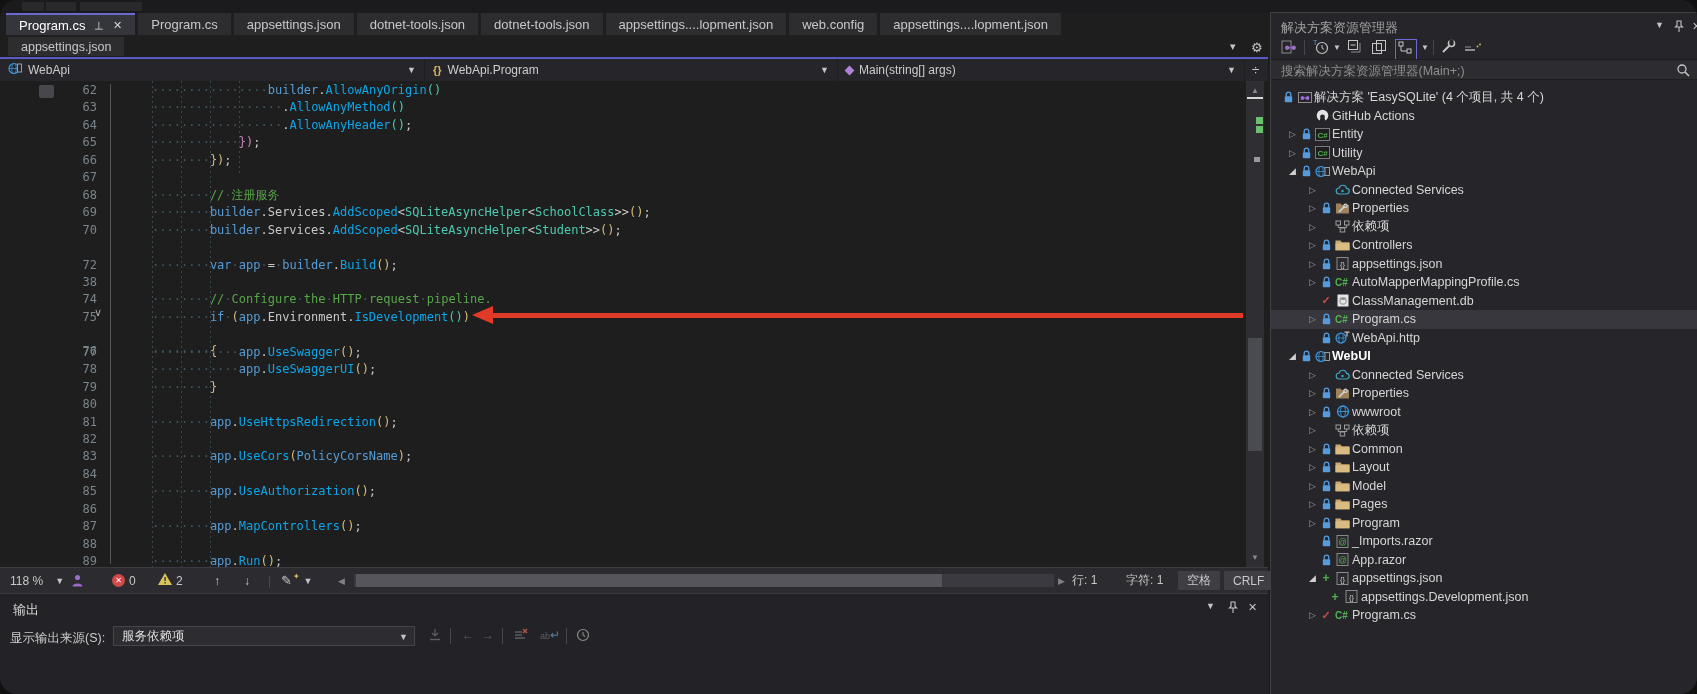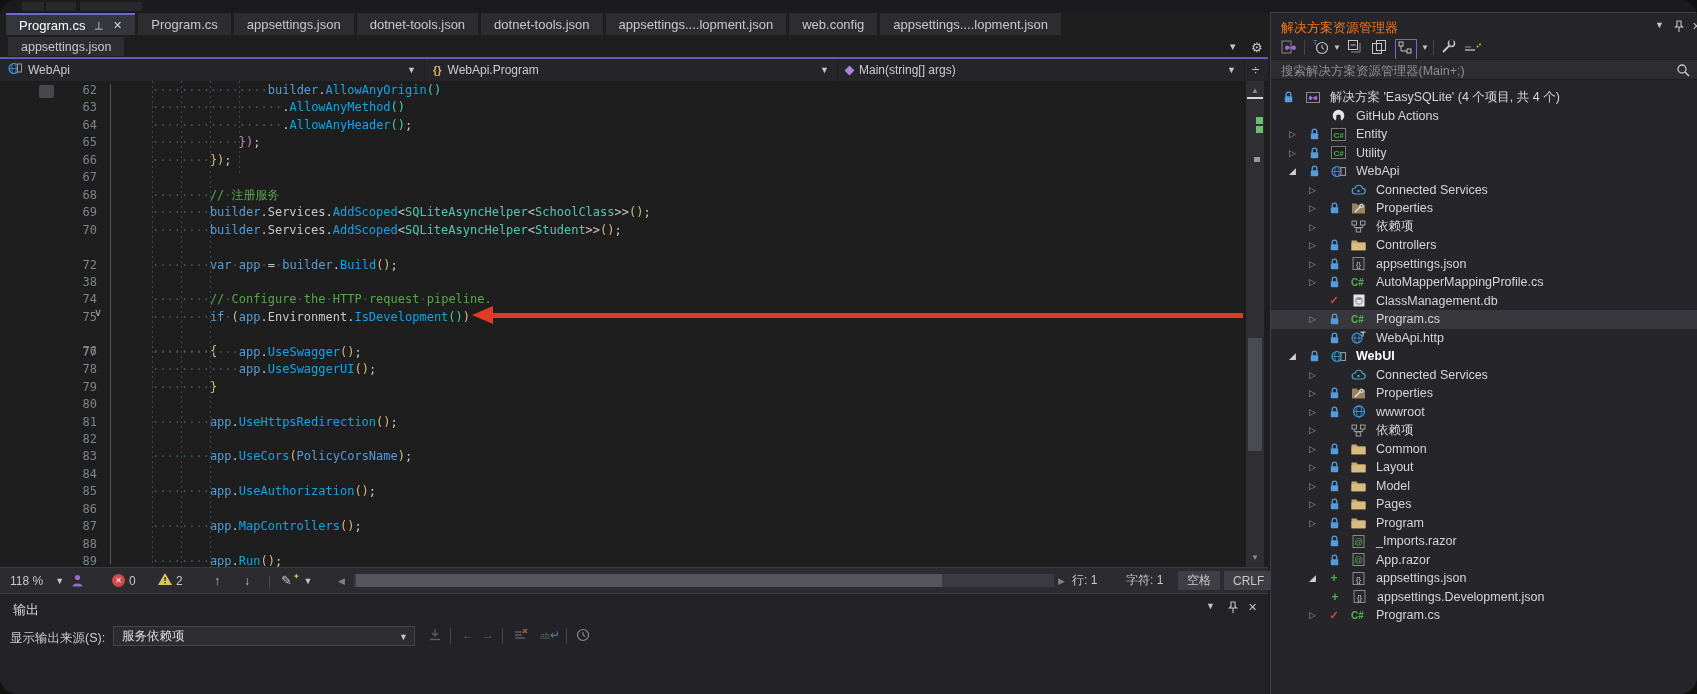--- a/index.html
+++ b/index.html
@@ -66,31 +66,31 @@
   .out-hicons { position:absolute; top:7px; color:#C5C5C5; font-size:11px; cursor:pointer; }
   .out-label { position:absolute; left:10px; top:36px; font-size:12.5px; color:#CCCCCC; }
   .combo { position:absolute; left:113px; top:32px; width:302px; height:20px; background:#2D2D31;
            border:1px solid #45454A; color:#DCDCDC; font-size:12.5px; line-height:18px; padding:0 8px; cursor:pointer; }
   .combo .chev { position:absolute; right:6px; top:0; color:#C5C5C5; font-size:9px; }
   .out-ic { position:absolute; top:34px; color:#5E5E62; font-size:12px; }
   .out-sep { position:absolute; top:34px; width:1px; height:16px; background:#47474C; }
   
   .explorer { position:absolute; left:1270px; top:12px; width:427px; height:682px; background:#25252A;
               border-left:1px solid #3F3F46; border-top:1px solid #3F3F46; overflow:hidden; }
-  .exp-title { position:absolute; left:10px; top:6px; font-size:13px; color:#f97316; }
+  .exp-title { position:absolute; left:10px; top:6px; font-size:13px; color:#a3a3a3; }
   .exp-hic { position:absolute; top:7px; color:#C5C5C5; font-size:11px; cursor:pointer; }
   .exp-toolbar { position:absolute; left:0; top:24px; width:427px; height:22px; }
   .tbi { position:absolute; top:2px; cursor:pointer; }
   .tb-sep { position:absolute; top:3px; width:1px; height:15px; background:#45454A; }
   .exp-search { position:absolute; left:0; top:46px; width:427px; height:21px; background:#2D2D31;
                 border-top:1px solid #1E1E1E; border-bottom:1px solid #1E1E1E; cursor:text; }
   .exp-search .ph { position:absolute; left:10px; top:3px; font-size:12.5px; color:#8F8F8F; }
   .tree { position:absolute; left:0; top:72px; width:427px; height:610px; }
   .trow { position:absolute; left:0; width:427px; height:18.5px; display:flex; align-items:center;
-          font-size:12.5px; color:#D6D6D6; cursor:pointer; white-space:nowrap;gap:8px; }
+          font-size:12.5px; color:#D6D6D6; cursor:pointer; white-space:nowrap; }
   .trow.sel { background:#37373D; }
   .trow .cell { display:inline-flex; justify-content:center; align-items:center; flex:none; }
   .tw-c { color:#9A9A9A; font-size:9px; }
   .tw-e { color:#D0D0D0; font-size:9px; }
   .st-check { color:#CB4A46; font-size:11px; font-weight:bold; }
   .st-plus { color:#4EB052; font-size:12px; font-weight:bold; }
   svg text { font-family:"Liberation Sans", sans-serif; }
 </style>
 </head>
 <body>

